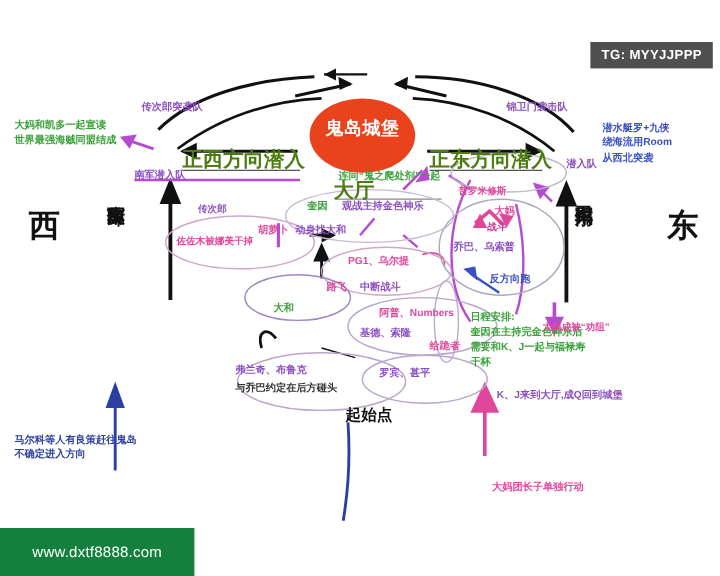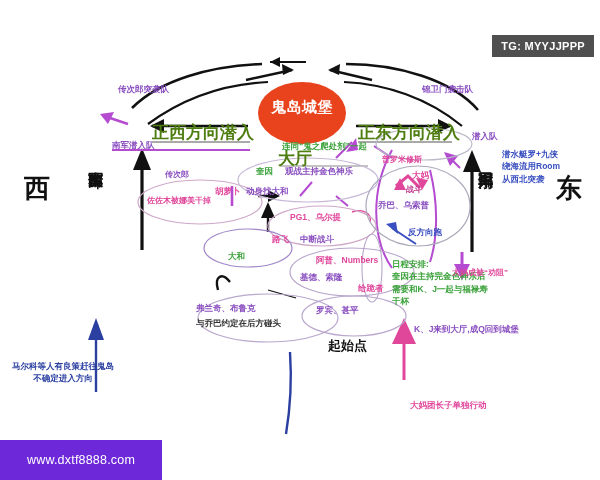--- a/index.html
+++ b/index.html
@@ -19,21 +19,21 @@
     background:#4f4f4f;color:#ffffff;
     font-size:11px;font-weight:bold;
     padding:5px 9px;letter-spacing:.3px;
     font-family:"Liberation Sans",sans-serif;
     margin-top:27px;
   }
   
   #watermark{
     position:absolute;left:0;bottom:0;
     width:162px;height:40px;
-    background:#6d28d9;color:#ffffff;
+    background:#15803d;color:#ffffff;
     display:flex;align-items:center;justify-content:center;
     font-size:12.5px;letter-spacing:.2px;
     font-family:"Liberation Sans",sans-serif;
   }
 
   
   #island{
     position:absolute;left:258px;top:82px;width:88px;height:62px;
     background:#e8431d;border-radius:50%;
   }
@@ -41,21 +41,21 @@
     position:absolute;left:258px;top:98px;width:88px;
     text-align:center;color:#ffffff;font-weight:bold;
     font-size:15px;letter-spacing:.5px;
   }
 
   
   .big-black{color:#4d7c0f;font-weight:bold;}
   #west-dir{left:152px;top:122px;font-size:17px;}
   #east-dir{left:358px;top:122px;font-size:17px;}
   #hall{left:278px;top:148px;font-size:17px;}
-  #start-point{left:288px;top:338px;font-size:13px;font-weight:bold;color:#111;margin-left:40px;}
+  #start-point{left:288px;top:338px;font-size:13px;font-weight:bold;color:#111;}
   #compass-west{left:24px;top:172px;font-size:26px;font-weight:bold;color:#111;}
   #compass-east{left:556px;top:172px;font-size:26px;font-weight:bold;color:#111;}
 
   .vert{writing-mode:vertical-rl;text-orientation:upright;line-height:1.05;}
   #south-army{left:88px;top:160px;font-size:15px;font-weight:bold;color:#111;}
   #east-army{left:478px;top:160px;font-size:15px;font-weight:bold;color:#111;}
 
   
   .green{color:#3aa13a;}
   .purple{color:#8a4fc0;}
@@ -63,21 +63,21 @@
   .pink{color:#e0479b;}
   .magenta{color:#c0398f;}
   .darkblue{color:#2b3fa0;}
   .t9{font-size:8.5px;font-weight:bold;}
   .t8{font-size:8px;font-weight:bold;}
 
   
   #n-alliance{left:12px;top:98px;}
   #n-denjiro-raid{left:118px;top:84px;}
   #n-guard-raid{left:422px;top:84px;}
-  #n-law-sub{left:502px;top:100px;margin-top:48px;}
+  #n-law-sub{left:502px;top:100px;}
   #n-infiltrate-south{left:112px;top:140px;}
   #n-oniwa{left:282px;top:141px;}
   #n-infiltrate-team{left:472px;top:131px;}
   #n-denjiro-sm{left:165px;top:170px;}
   #n-sasaki{left:147px;top:196px;}
   #n-carrot{left:246px;top:186px;}
   #n-queen{left:285px;top:166px;}
   #n-yamato{left:228px;top:251px;}
   #n-pg1{left:290px;top:212px;}
   #n-luffy{left:272px;top:234px;}
@@ -89,21 +89,21 @@
   #n-chopper-meet{left:196px;top:318px;}
   #n-bigmom{left:396px;top:170px;margin-left:16px;}
   #n-fighting{left:406px;top:185px;text-align:right;}
   #n-chopper-usopp{left:378px;top:200px;}
   #n-run-away{left:408px;top:227px;}
   #n-poro{left:382px;top:155px;}
   #n-schedule{left:392px;top:258px;}
   #n-dissuade{left:452px;top:268px;}
   #n-kj-hall{left:414px;top:324px;}
   #n-bigmom-son{left:410px;top:400px;}
-  #n-marco{left:12px;top:360px;text-align:center;}
+  #n-marco{left:12px;top:360px;}
 
   .multi{line-height:1.45;}
 </style>
 </head>
 <body>
 
 <div id="stage">
 
   <svg class="svg-layer" viewBox="0 0 600 480">
 
@@ -189,20 +189,22 @@
 
   <div class="lbl big-black" id="west-dir">正西方向潜入</div>
   <div class="lbl big-black" id="east-dir">正东方向潜入</div>
   <div class="lbl big-black" id="hall">大厅</div>
   <div class="lbl" id="start-point">起始点</div>
   <div class="lbl" id="compass-west">西</div>
   <div class="lbl" id="compass-east">东</div>
   <div class="lbl vert" id="south-army">南军传次郎</div>
   <div class="lbl vert" id="east-army">东军锦卫门</div>
 
+  <div class="lbl green t9 multi" id="n-alliance" style="white-space:pre;">大妈和凯多一起宣读
+世界最强海贼同盟结成</div>
   <div class="lbl purple t9" id="n-denjiro-raid">传次郎突袭队</div>
   <div class="lbl purple t9" id="n-guard-raid">锦卫门袭击队</div>
   <div class="lbl blue t9 multi" id="n-law-sub" style="white-space:pre;">潜水艇罗+九侠
 绕海流用Room
 从西北突袭</div>
   <div class="lbl purple t9" id="n-infiltrate-south">南军潜入队</div>
   <div class="lbl green t9" id="n-oniwa">连同“鬼之爬处剂”一起</div>
   <div class="lbl purple t9" id="n-infiltrate-team">潜入队</div>
   <div class="lbl purple t8" id="n-denjiro-sm">传次郎</div>
   <div class="lbl pink t8" id="n-sasaki">佐佐木被娜美干掉</div>

